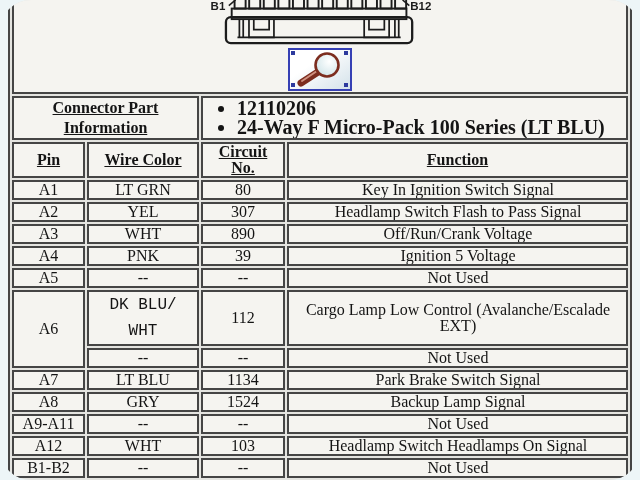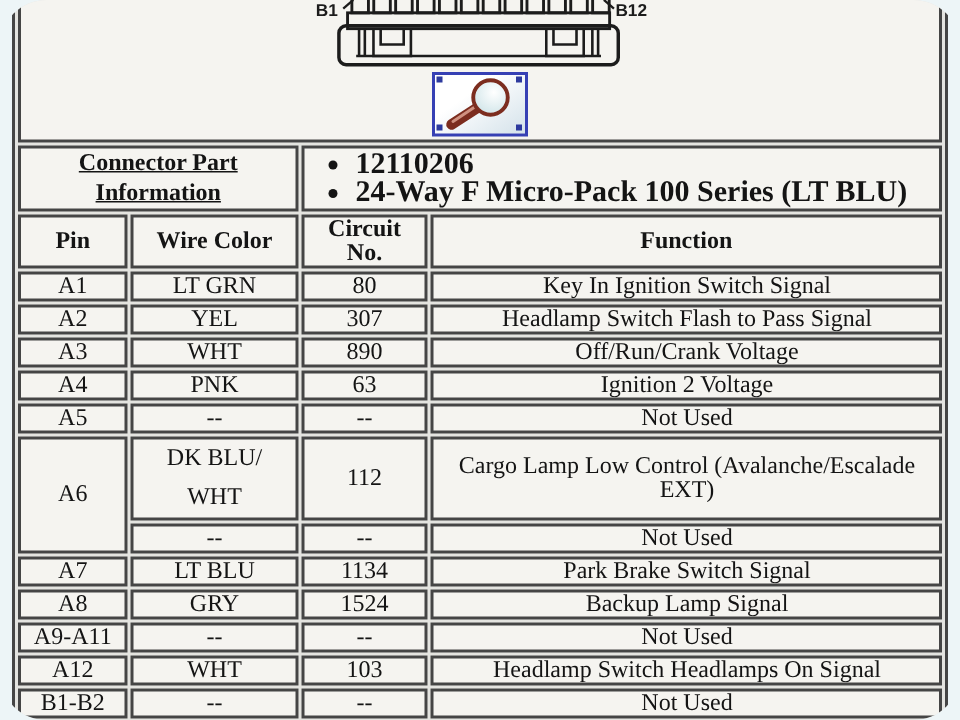--- a/index.html
+++ b/index.html
@@ -19,21 +19,21 @@
     margin:-8px 0 0 8px;
     width:624px;
     table-layout:fixed;
   }
   td,th{
     border:2px solid #454545;
     background:#f5f4f0;
     font-size:16px;
     overflow:hidden;
   }
-  th{height:16px;line-height:16px;font-weight:bold;padding:0 2px;}
+  th{height:16px;line-height:16px;font-weight:bold;padding:0 2px;text-decoration:underline;}
   td{height:16px;line-height:16px;padding:0 2px;}
 
   .image-cell{height:94px;vertical-align:top;text-align:center;padding:0;}
   .diagram{height:48px;text-align:center;}
   .btnrow{text-align:center;margin-top:2px;}
 
   button.zoom{
     width:64px;height:43px;
     border:2px solid #3640b4;
     background:linear-gradient(145deg,#ffffff 35%,#d4e2ea 100%);
@@ -45,21 +45,21 @@
     box-shadow:53px 0 #2d3a9e, 0 32px #2d3a9e, 53px 32px #2d3a9e;
   }
 
   .cpi-label{font-weight:bold;text-align:center;height:39px;line-height:20px;text-decoration:underline;}
   .cpi-items{height:39px;vertical-align:middle;}
   .cpi-items ul{margin:1px 0 1px 32px;padding:0;font-weight:bold;}
   .cpi-items li{line-height:19px;font-size:20px;}
 
   .c-pin,.c-wire,.c-circuit{text-align:center;}
   .c-func{text-align:center;padding-left:3px;}
-  .c-wire.tall{line-height:26px;height:52px;white-space:pre-line;}
+  .c-wire.tall{line-height:26px;height:52px;white-space:pre-line;font-family:Liberation Mono, monospace;}
 
   svg text{font-family:"Liberation Sans",sans-serif;font-weight:bold;font-size:12px;fill:#1c1c1c;}
 </style>
 </head>
 <body>
 
 <div class="page">
   <table class="main">
     <colgroup>
       <col style="width:73px">
@@ -157,22 +157,22 @@
         </tr>
         <tr>
           <td class="c-pin">A3</td>
           <td class="c-wire">WHT</td>
           <td class="c-circuit">890</td>
           <td class="c-func">Off/Run/Crank Voltage</td>
         </tr>
         <tr>
           <td class="c-pin">A4</td>
           <td class="c-wire">PNK</td>
-          <td class="c-circuit">63</td>
-          <td class="c-func">Ignition 2 Voltage</td>
+          <td class="c-circuit">39</td>
+          <td class="c-func">Ignition 5 Voltage</td>
         </tr>
         <tr>
           <td class="c-pin">A5</td>
           <td class="c-wire">--</td>
           <td class="c-circuit">--</td>
           <td class="c-func">Not Used</td>
         </tr>
         <tr>
           <td class="c-pin" rowspan="2">A6</td>
           <td class="c-wire tall">DK BLU/

